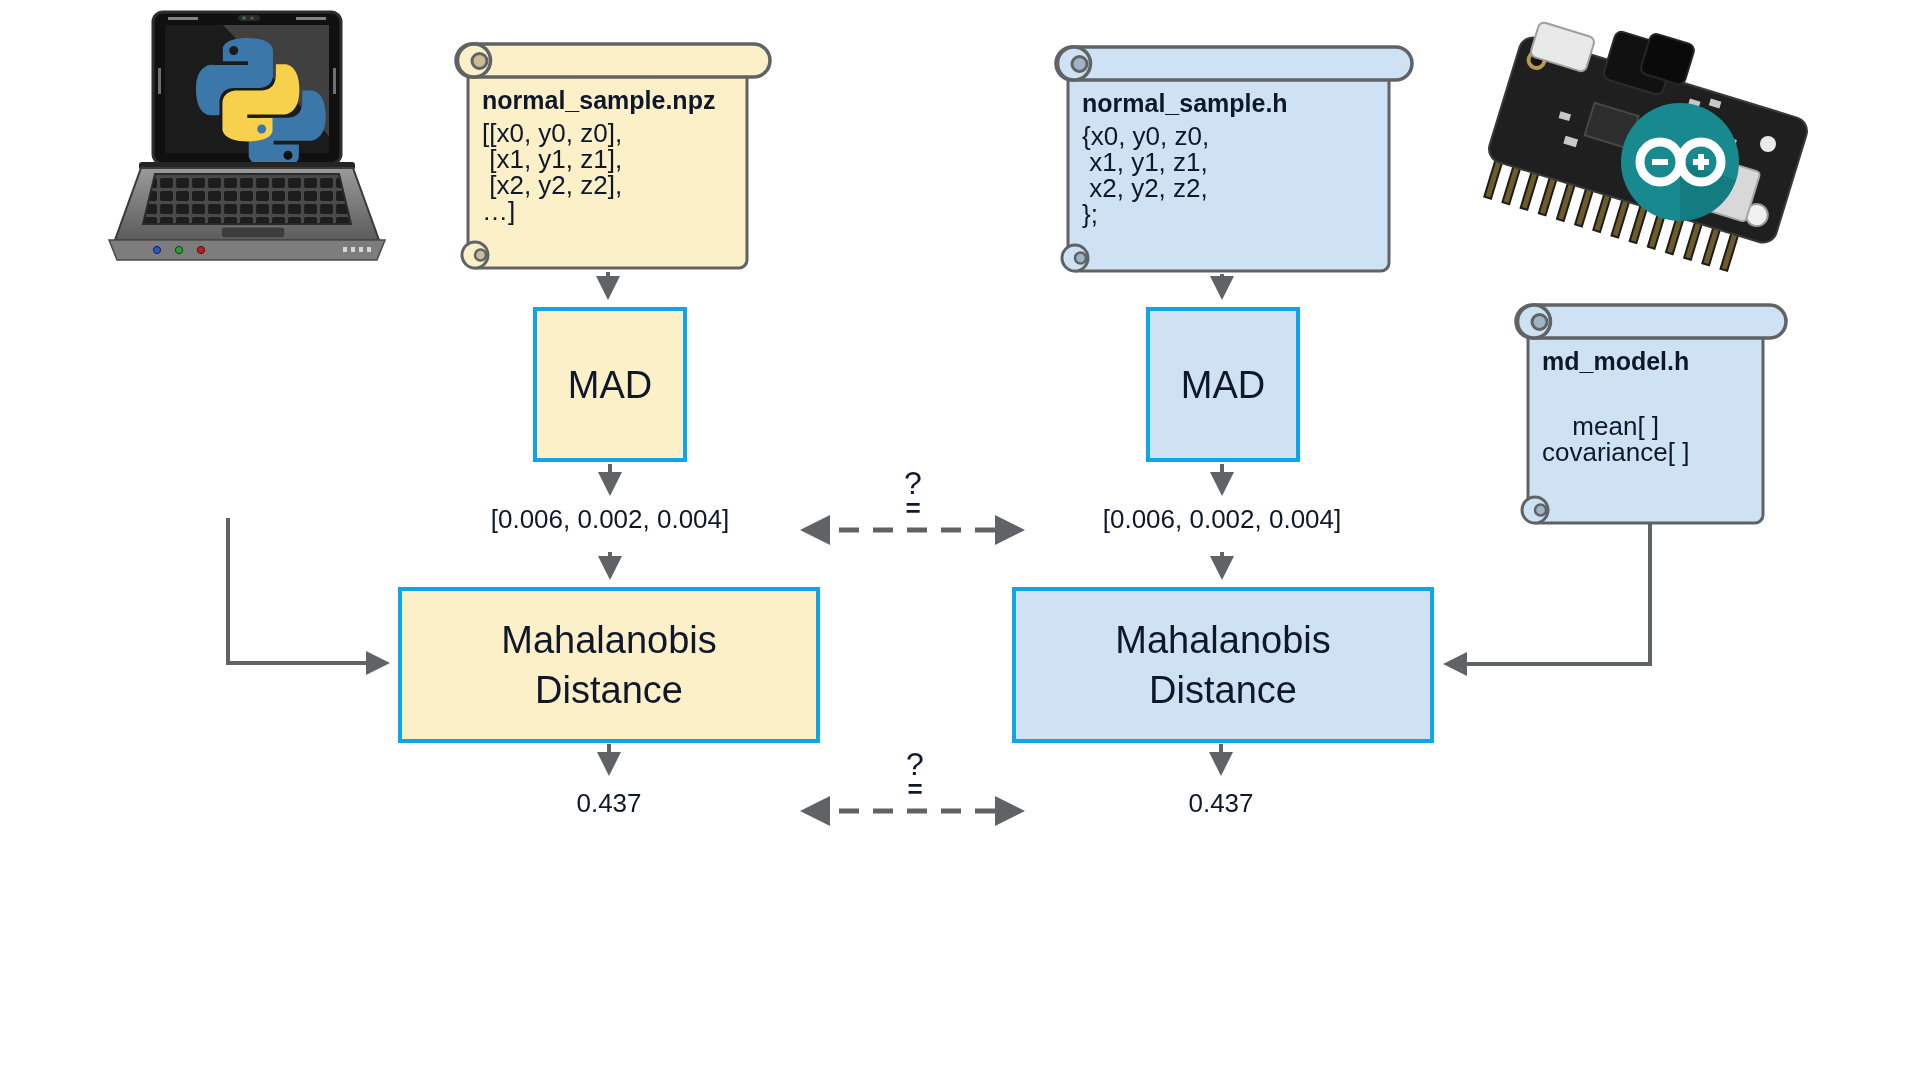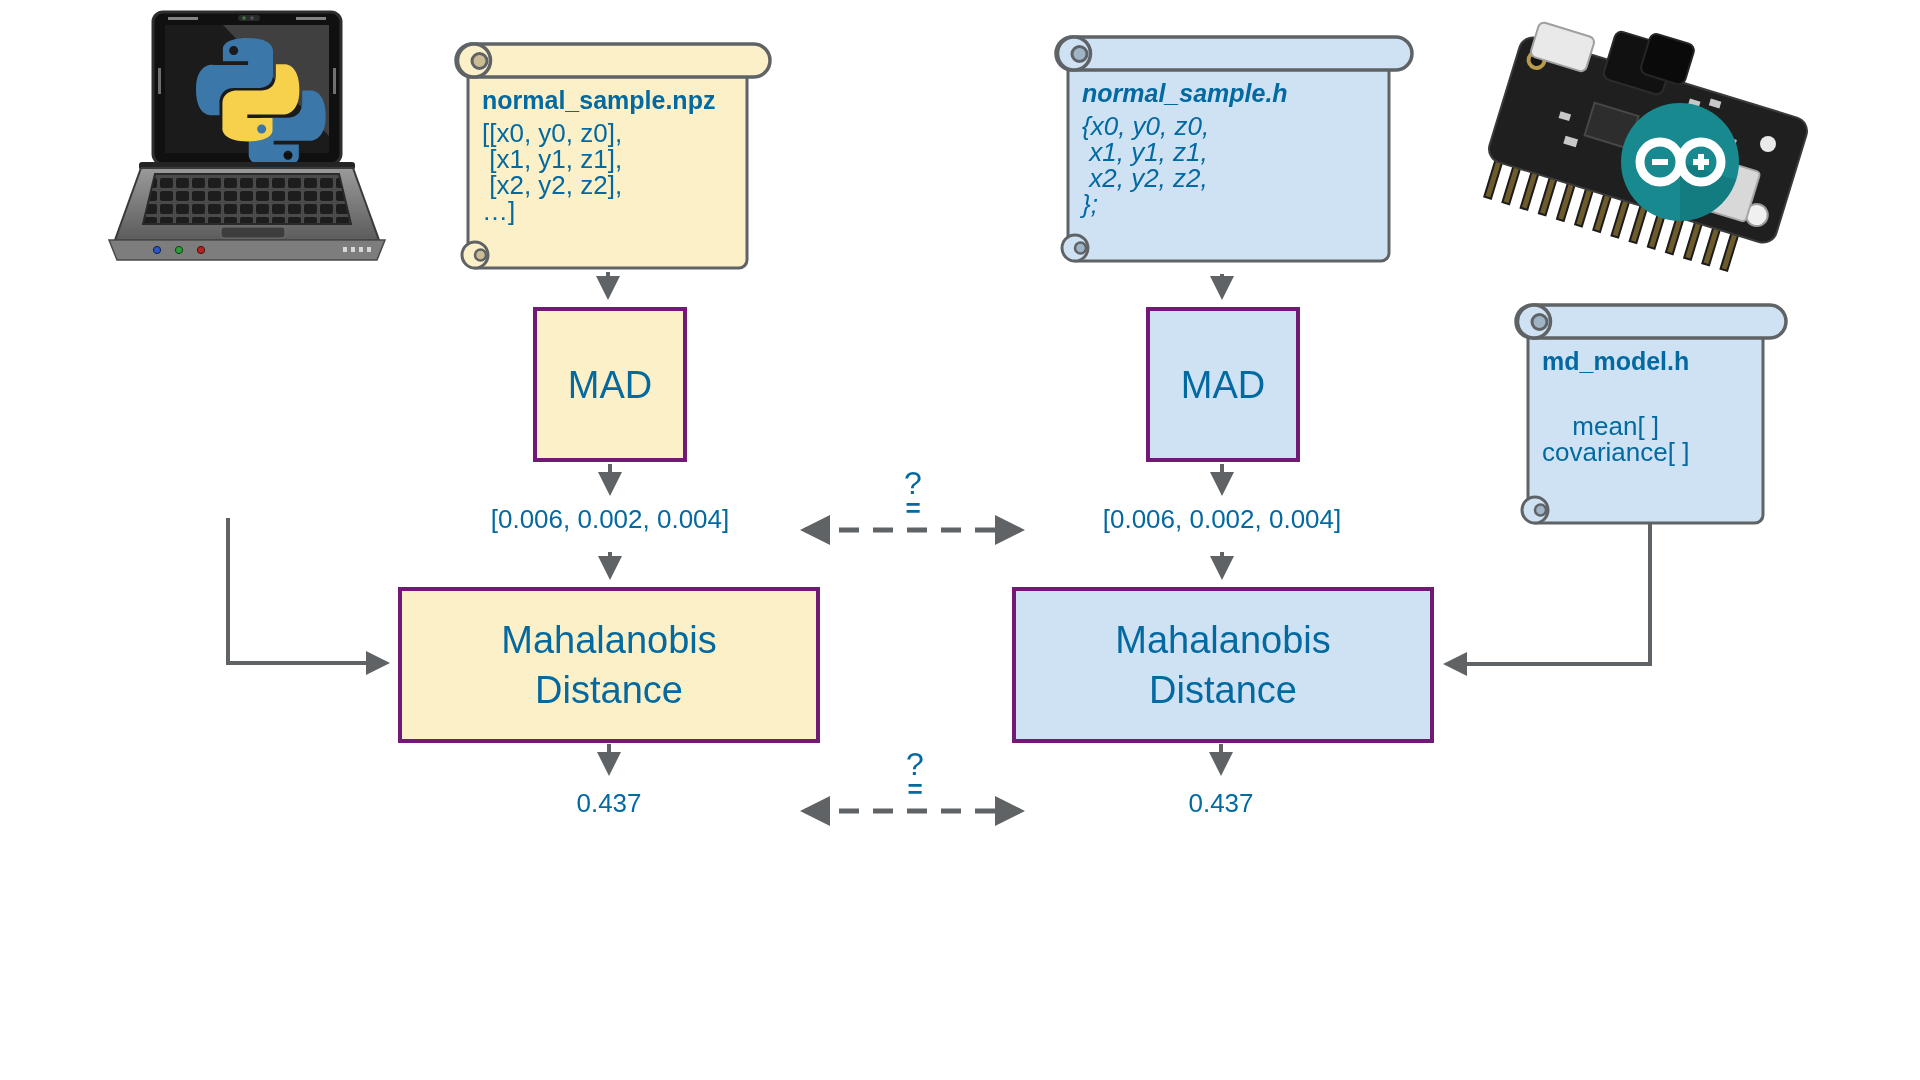--- a/index.html
+++ b/index.html
@@ -1,28 +1,28 @@
 <!DOCTYPE html>
 <html><head>
 <meta charset="utf-8">
 <style>
   html,body{margin:0;padding:0;background:#ffffff;}
   .canvas{
     position:relative;width:1920px;height:1080px;background:#ffffff;
-    font-family:"Liberation Sans", sans-serif;color:#0369a1;overflow:hidden;
+    font-family:"Liberation Sans", sans-serif;color:#0f172a;overflow:hidden;
   }
   .layer{position:absolute;left:0;top:0;width:1920px;height:1080px;}
   
   .scroll{position:absolute;}
   .scroll svg{position:absolute;left:0;top:0;}
   .scroll .title{position:absolute;left:30px;top:46px;font-size:25px;font-weight:bold;white-space:pre;}
   .scroll .body{position:absolute;left:30px;top:80px;font-size:26px;line-height:26px;white-space:pre;}
   
   .pbox{
-    position:absolute;border:4px solid #701a75;display:flex;align-items:center;justify-content:center;
+    position:absolute;border:4px solid #0ea5e9;display:flex;align-items:center;justify-content:center;
     font-size:38px;text-align:center;white-space:pre-line;line-height:50px;box-sizing:border-box;
   }
   .fill-py{background:#FCF0C8;}
   .fill-ino{background:#CFE2F3;}
   
   .val{position:absolute;transform:translateX(-50%);font-size:26px;white-space:nowrap;}
   
   .qeq{position:absolute;transform:translateX(-50%);text-align:center;}
   .qeq .q{font-size:32px;line-height:28px;}
   .qeq .e{font-size:26px;line-height:22px;font-weight:bold;}
@@ -171,21 +171,21 @@
       <circle cx="22" cy="20.5" r="16.5" fill="#FCF0C8" stroke="#5F6366" stroke-width="3.5"></circle>
       <path d="M20,21 a7.5,7.5 0 1 1 15,0 a7.5,7.5 0 1 1 -15,0" fill="#CBbd93" stroke="#5F6366" stroke-width="3"></path>
     </svg>
     <div class="title">normal_sample.npz</div>
     <div class="body">[[x0, y0, z0],
  [x1, y1, z1],
  [x2, y2, z2],
 …]</div>
   </div>
 
-  <div class="scroll" style="left:1052px;top:33px;width:364px;height:234px;font-style:italic;">
+  <div class="scroll" style="left:1052px;top:43px;width:364px;height:234px;">
     <svg width="364" height="234" viewBox="0 0 364 234">
       <rect x="16" y="20" width="321" height="208" rx="8" fill="#CFE2F3" stroke="#5F6366" stroke-width="3"></rect>
       <rect x="4" y="4" width="356" height="33" rx="16.5" fill="#CFE2F3" stroke="#5F6366" stroke-width="3.5"></rect>
       <circle cx="23" cy="215" r="13" fill="#CFE2F3" stroke="#5F6366" stroke-width="3"></circle>
       <path d="M23,215 a5.5,5.5 0 1 0 11,0 a5.5,5.5 0 0 0 -11,0" fill="#9FB4C7" stroke="#5F6366" stroke-width="2.5"></path>
       <circle cx="22" cy="20.5" r="16.5" fill="#CFE2F3" stroke="#5F6366" stroke-width="3.5"></circle>
       <path d="M20,21 a7.5,7.5 0 1 1 15,0 a7.5,7.5 0 1 1 -15,0" fill="#9FB4C7" stroke="#5F6366" stroke-width="3"></path>
     </svg>
     <div class="title">normal_sample.h</div>
     <div class="body">{x0, y0, z0,

